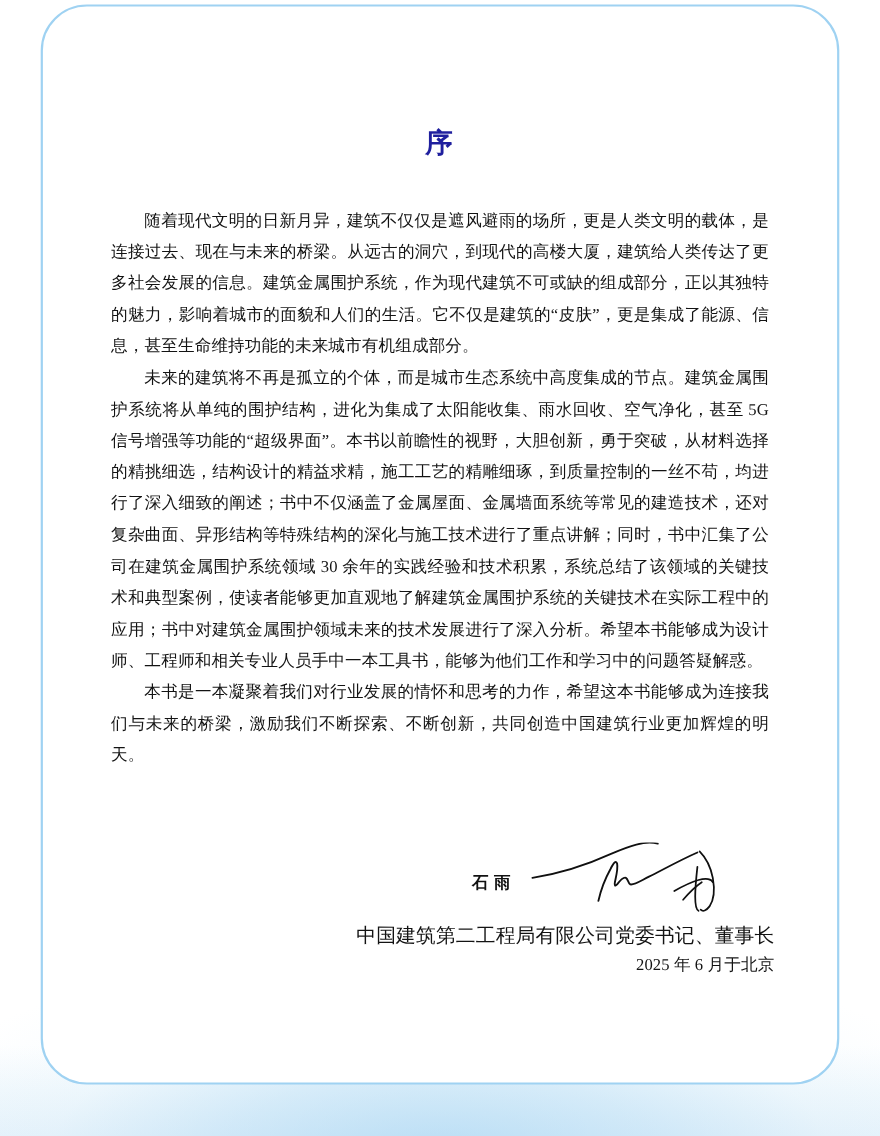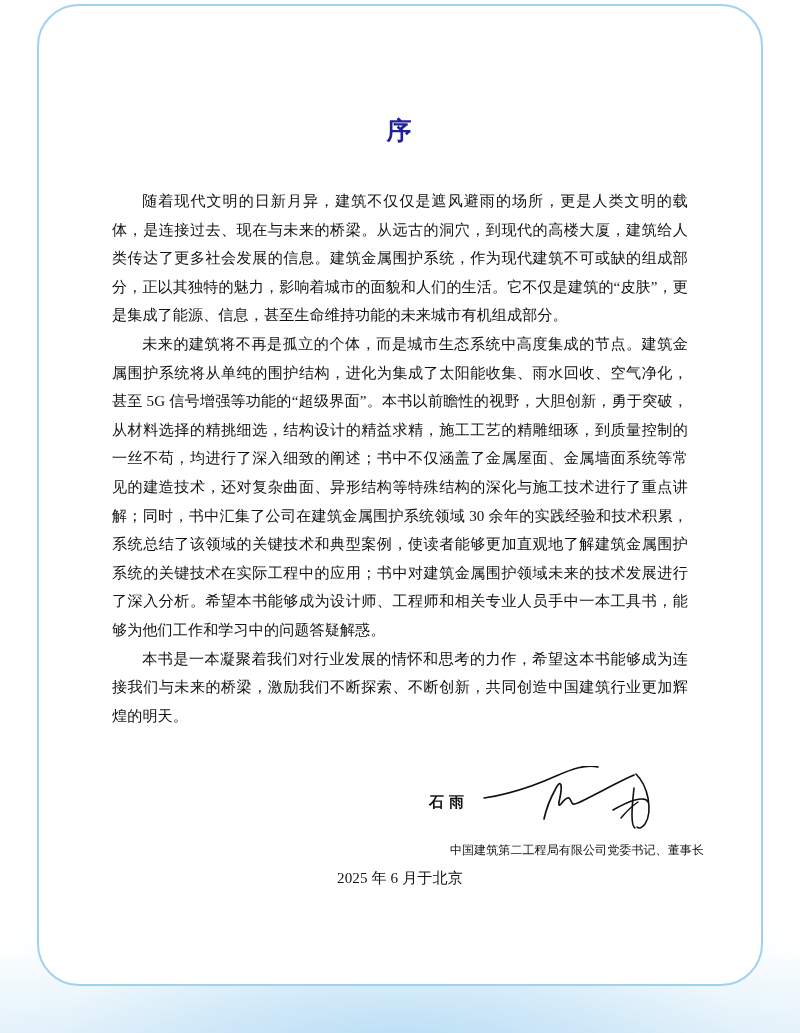--- a/index.html
+++ b/index.html
@@ -52,21 +52,21 @@
     color: #1f1f9e;
     font-size: 25px;
     font-weight: bold;
     letter-spacing: 2px;
     line-height: 1;
     margin: 0 0 44px 0;
     font-family: "Liberation Serif", "DejaVu Serif", serif;
   }
 
   .body-text {
-    margin: 16px;
+    margin: 5px;
     padding: 0;
   }
 
   .para {
     margin: 0 0 0 0;
     text-indent: 2em;
     font-size: 15.1px;
     line-height: 28.6px;
     color: #131313;
     text-align: justify;
@@ -103,30 +103,30 @@
   .sign-scrawl {
     position: absolute;
     left: 386px;
     top: -16px;
     width: 190px;
     height: 68px;
   }
 
   .sign-title {
     text-align: right;
-    font-size: 12px;
+    font-size: 18px;
     line-height: 28px;
     color: #131313;
     letter-spacing: 0.1px;
     margin: 2px 0 0 0;
     font-family: "Liberation Serif", "DejaVu Serif", serif;
   }
 
   .sign-date {
-    text-align: center;
+    text-align: right;
     font-size: 15.1px;
     line-height: 28px;
     color: #131313;
     letter-spacing: 0.1px;
     margin: 0;
     font-family: "Liberation Serif", "DejaVu Serif", serif;
   }
 </style>
 </head>
 <body>

